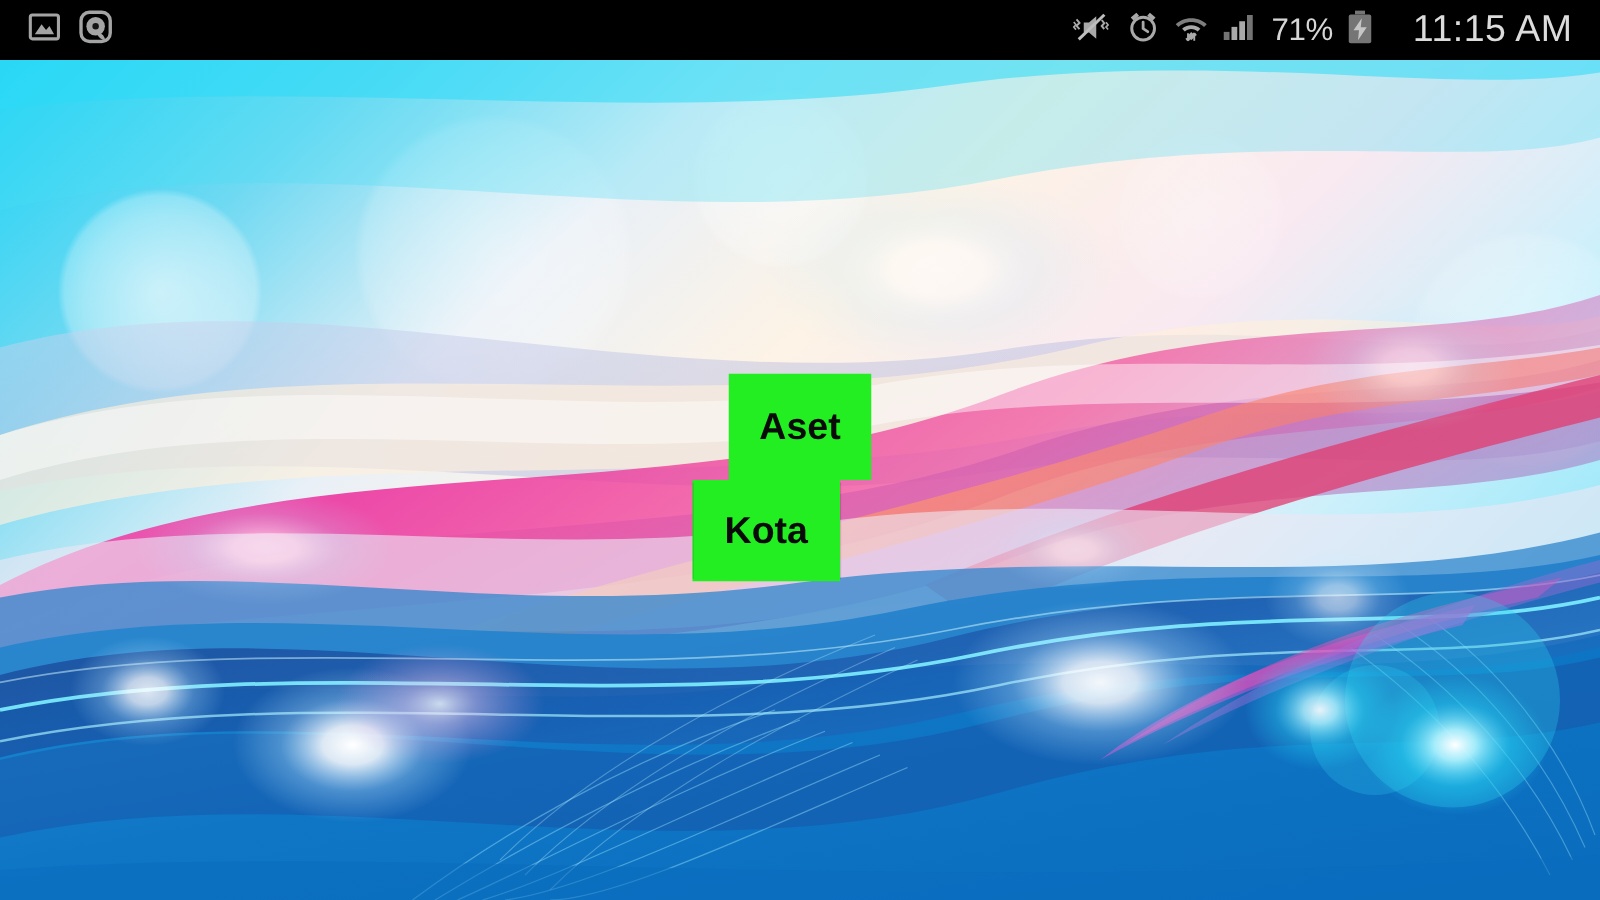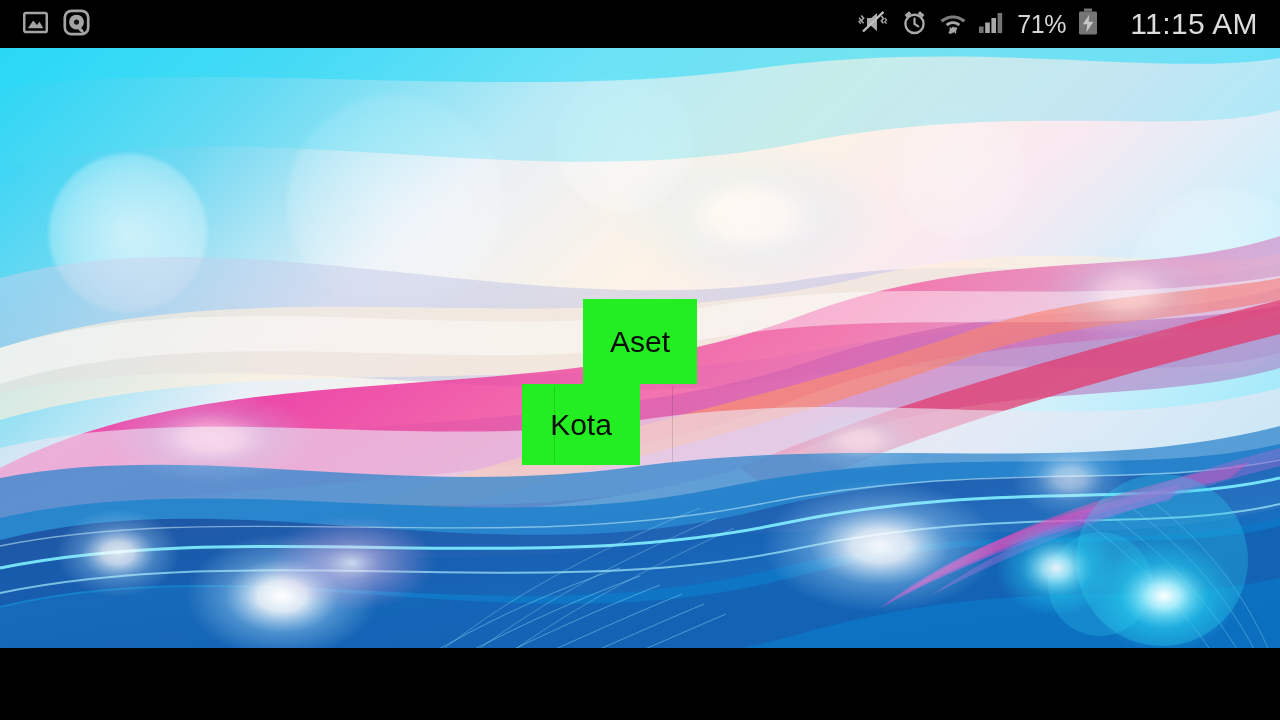--- a/index.html
+++ b/index.html
@@ -5,21 +5,21 @@
   * { box-sizing: border-box; margin: 0; padding: 0; }
   html, body {
     width: 1280px; height: 720px;
     overflow: hidden;
     background: #000;
     font-family: "Liberation Sans", sans-serif;
   }
 
   #screen {
     position: relative;
-    width: 1280px; height: 648px;
+    width: 1280px; height: 720px;
     overflow: hidden;
   }
 
   
   #status-bar {
     position: absolute; top: 0; left: 0;
     width: 1280px; height: 48px;
     background: #000000;
     display: flex;
     align-items: center;
@@ -68,35 +68,36 @@
     font-family: "Liberation Sans", sans-serif;
     font-size: 30px;
     line-height: 1;
     display: flex;
     align-items: center;
     justify-content: center;
     padding: 0;
     cursor: pointer;
     text-align: center;
     white-space: nowrap;
+    font-weight: bold;
   }
   .btn.disabled {
     color: #3e9a3b;
     cursor: default;
   }
   .btn-divider {
     position: absolute;
     width: 1px;
     background: rgba(0,0,0,0.12);
     z-index: 21;
   }
 
   #btn-aset      { left: 583px; top: 299px;  width: 114px; height: 85px; }
   #btn-tabung    { left: 406px; top: 384px;  width: 148px; height: 81px; }
-  #btn-kota      { left: 522px; top: 384px;  width: 118px; height: 81px; }
+  #btn-kota      { left: 554px; top: 384px;  width: 118px; height: 81px; }
   #btn-persediaan{ left: 672px; top: 384px;  width: 202px; height: 81px; }
 
   #div-1 { left: 554px; top: 386px; height: 77px; }
   #div-2 { left: 672px; top: 386px; height: 77px; }
 </style>
 </head>
 <body>
 
 <div id="screen">
 

